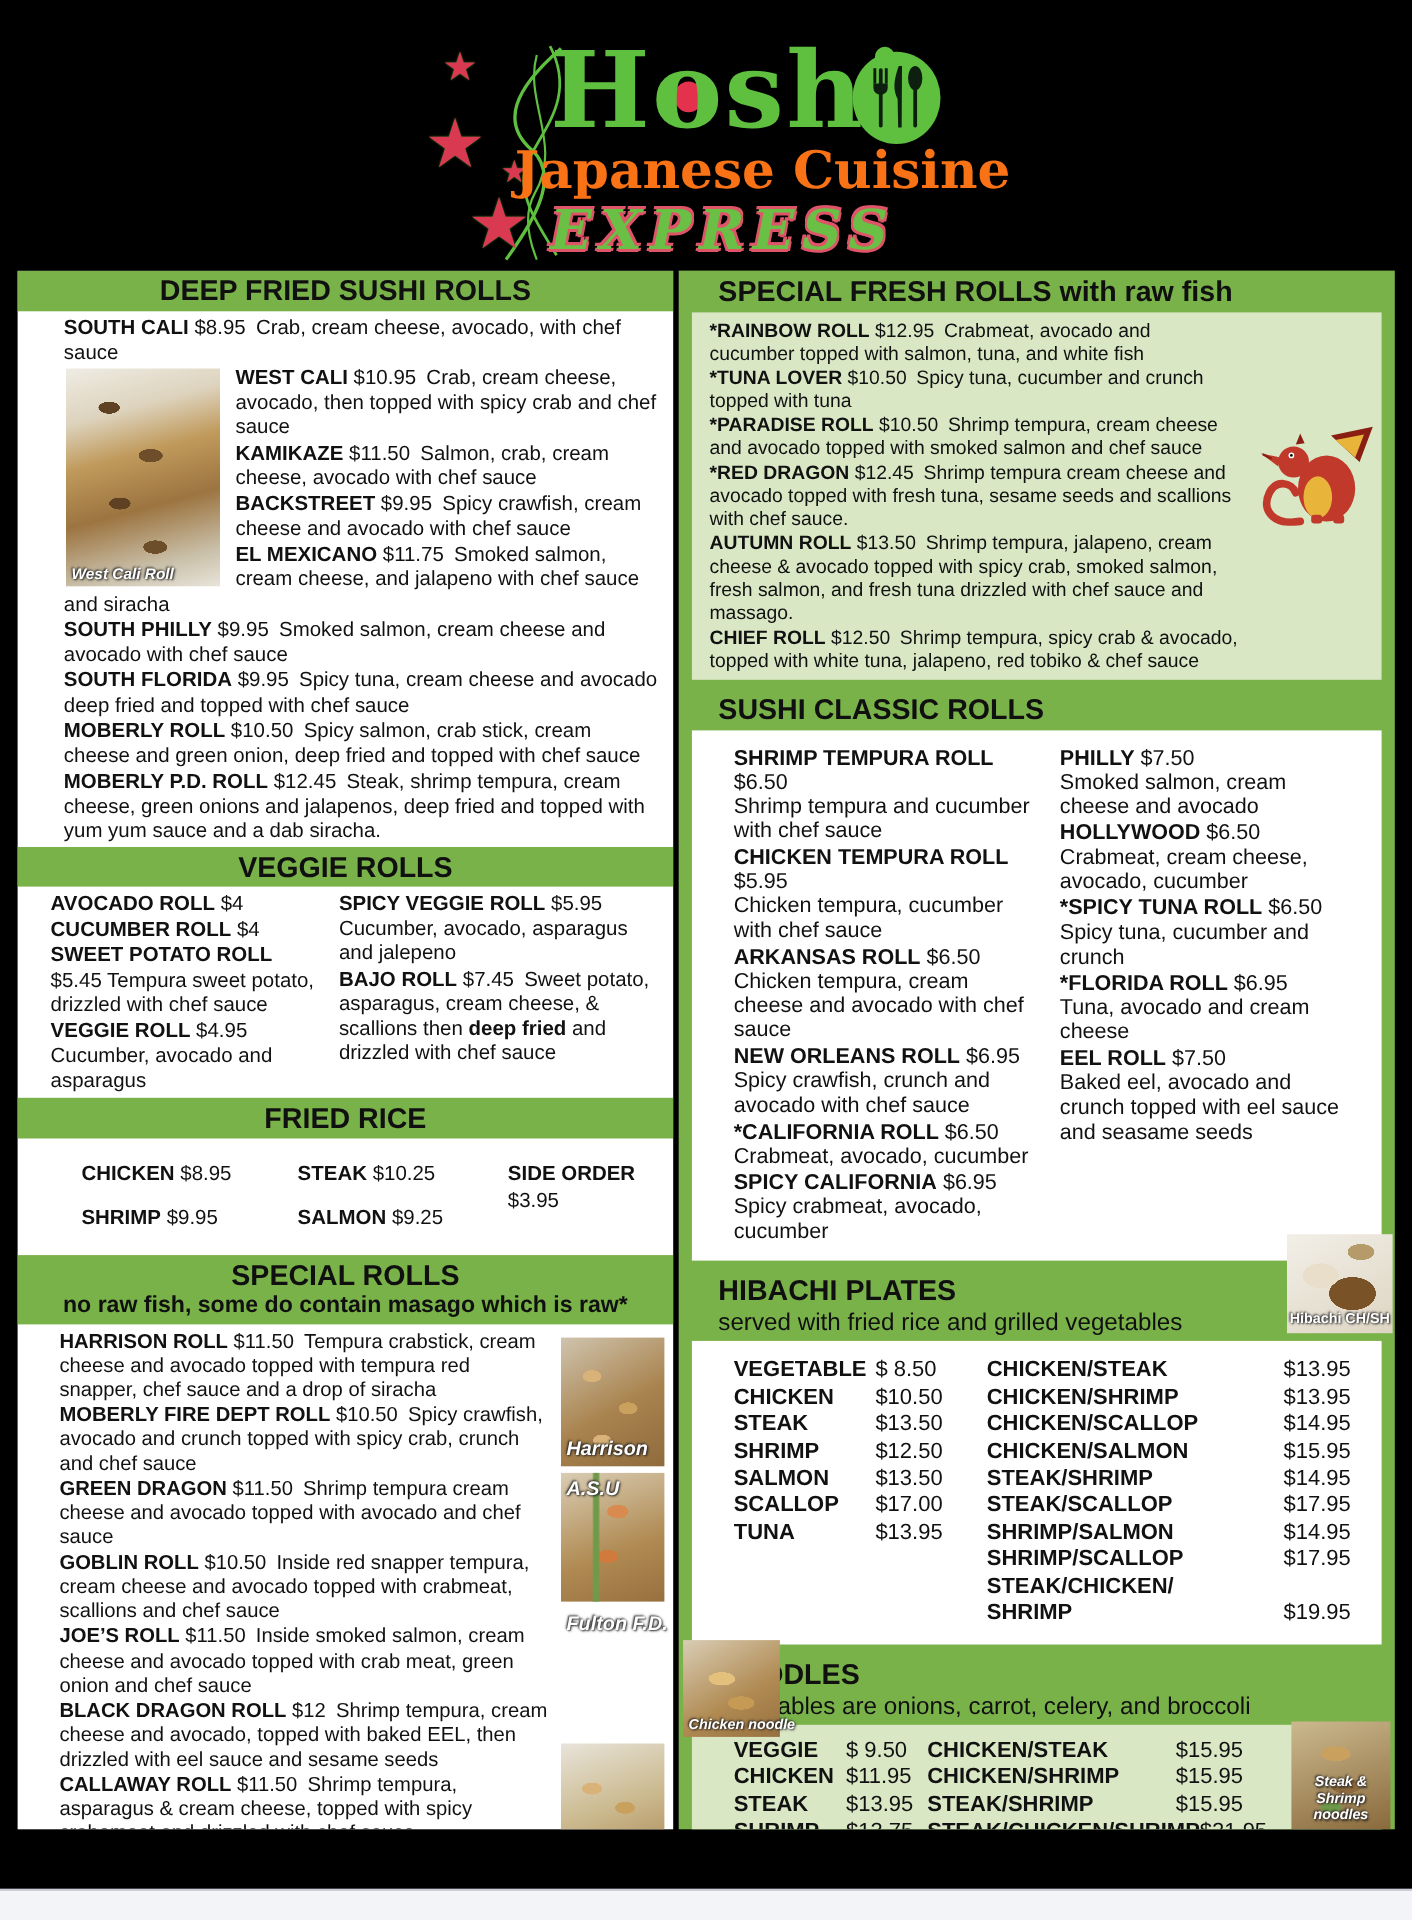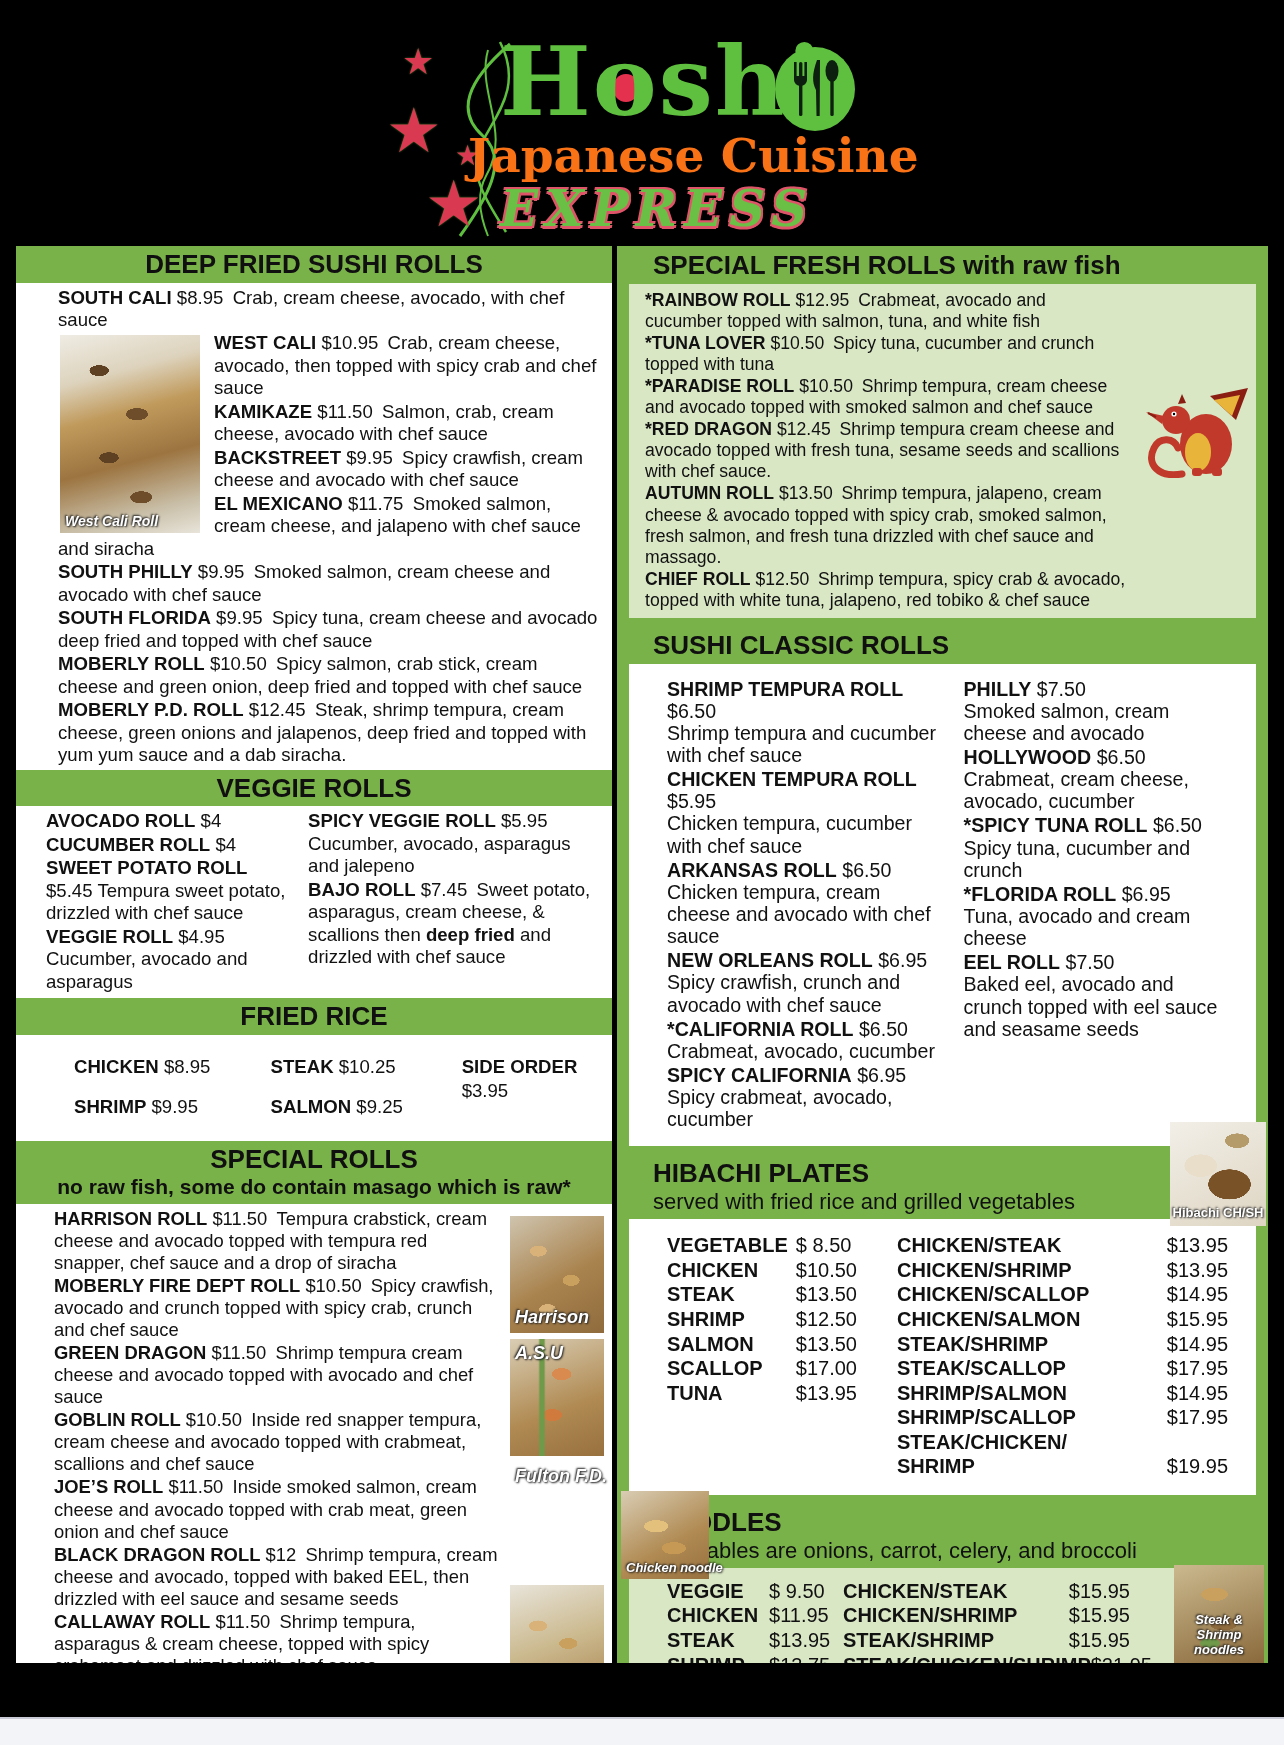--- a/index.html
+++ b/index.html
@@ -86,21 +86,21 @@
 
   .htables{display:flex;padding:8px 2px 10px 22px;}
   .htab1{width:41%;} .htab2{width:59%;padding-right:10px;}
   .trow{display:flex;font-size:20px;line-height:1.23;}
   .trow b{flex:1;}
   .htab1 .trow b{flex:0 0 56%;}
   .htab1 .tpr{text-align:left;}
   .htab2 .trow{justify-content:space-between;align-items:flex-end;}
   .htab2 .trow b{max-width:72%;}
   .tpr{white-space:nowrap;}
-  .hibachi-photo{position:absolute;right:2px;top:-32px;width:96px;height:104px;z-index:4;
+  .hibachi-photo{position:absolute;right:2px;top:-32px;width:96px;height:90px;z-index:4;
     background:radial-gradient(26px 18px at 32% 42%,#e8deca 0 62%,transparent 63%),radial-gradient(34px 24px at 62% 60%,#7a5228 0 62%,transparent 63%),radial-gradient(20px 12px at 70% 18%,#b59a6a 0 60%,transparent 61%),linear-gradient(150deg,#f2efe8,#ded5c2);}
   .hibachi-photo .ph-label{font-size:13px;font-style:normal;}
 
   .ntables{display:flex;padding:5px 120px 6px 22px;}
   .ntab1{width:38%;} .ntab2{width:62%;}
   .ntab1 .trow b{flex:0 0 58%;}
   .ntab2 .trow{justify-content:space-between;}
   .noodle-l{position:absolute;left:4px;top:-12px;width:88px;height:88px;z-index:4;
     background:radial-gradient(20px 10px at 40% 40%,#e3c07c 0 60%,transparent 61%),radial-gradient(20px 10px at 60% 65%,#c69a54 0 60%,transparent 61%),linear-gradient(150deg,#d9cdb4,#b08a52 60%,#97703f);}
   .noodle-l .ph-label{font-size:13px;}

